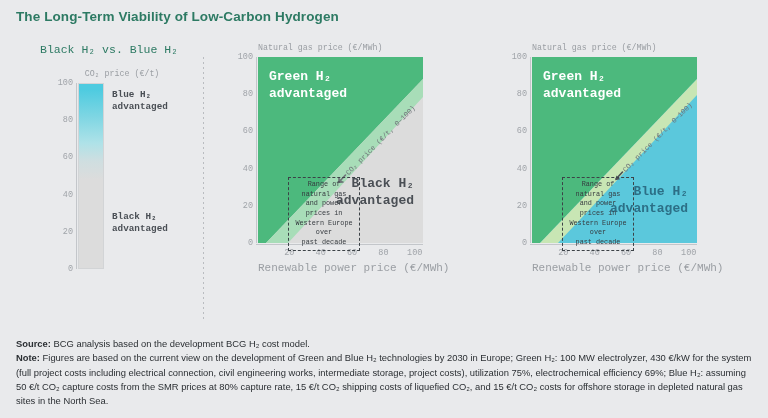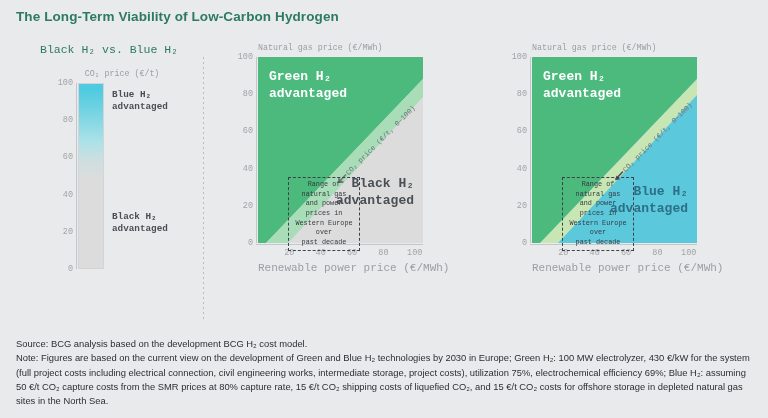--- a/index.html
+++ b/index.html
@@ -173,21 +173,21 @@
   }
 
   
   .footer {
     position: absolute;
     left: 16px; right: 14px; top: 337px;
     font-size: 9.4px;
     line-height: 1.52;
     color: #2b2f33;
   }
-  .footer b { font-weight: normal; }
+  .footer b { font-weight: bold; }
   .footer p { margin: 0; }
 </style>
 </head>
 <body>
 
 <div id="page">
 
   <div class="page-title">The Long-Term Viability of Low-Carbon Hydrogen</div>
 
   <div class="v-divider"></div>

